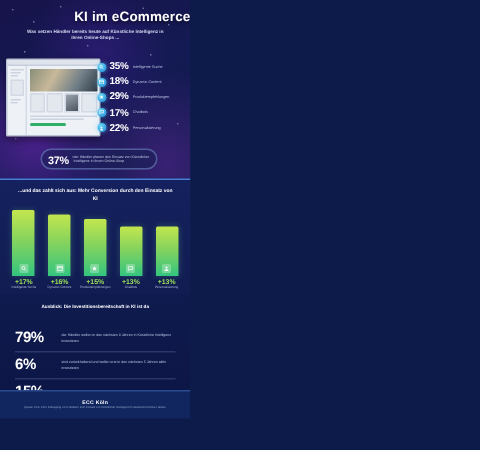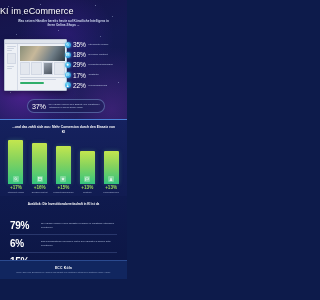--- a/index.html
+++ b/index.html
@@ -17,22 +17,22 @@
       radial-gradient(circle at 18% 78%, rgba(120,40,190,.55) 0%, rgba(120,40,190,0) 42%),
       radial-gradient(circle at 52% 30%, rgba(60,30,140,.50) 0%, rgba(60,30,140,0) 45%),
       radial-gradient(circle at 88% 92%, rgba(150,50,200,.30) 0%, rgba(150,50,200,0) 40%),
       linear-gradient(160deg,#17134a 0%,#141a53 45%,#101a4e 100%);
     overflow:hidden;
   }
   .stars{position:absolute;inset:0;opacity:.55;}
   .st{position:absolute;background:#cfe3ff;border-radius:50%;}
 
   .title{
-    position:absolute;top:6px;left:0;width:127px;text-align:left;
-    font-size:9px;font-weight:normal;color:#ffffff;letter-spacing:.1px;
+    position:absolute;top:6px;left:0;width:127px;text-align:right;
+    font-size:9px;font-weight:bold;color:#ffffff;letter-spacing:.1px;
     text-shadow:0 1px 2px rgba(0,0,0,.5);
   }
   .subtitle{
     position:absolute;top:19px;left:14px;width:99px;text-align:center;
     font-size:3.1px;line-height:1.45;color:#cfd8ef;font-weight:bold;
   }
 
   
   .mock{
     position:absolute;left:4px;top:39px;width:61px;height:50px;
@@ -58,21 +58,21 @@
   .stats{position:absolute;right:2px;top:41px;width:60px;}
   .stat{display:flex;align-items:center;margin-bottom:3.2px;}
   .dot{
     width:6px;height:6px;border-radius:50%;flex:none;
     background:radial-gradient(circle at 35% 30%,#6fd8f5,#1a86d6);
     box-shadow:0 0 3px rgba(80,200,250,.65);
     display:flex;align-items:center;justify-content:center;
   }
   .dot svg{width:3.4px;height:3.4px;display:block;}
   .pct{
-    font-size:6.6px;font-weight:normal;color:#ffffff;margin-left:2px;
+    font-size:6.6px;font-weight:bold;color:#ffffff;margin-left:2px;
     min-width:14px;letter-spacing:-.2px;
   }
   .slabel{font-size:2.5px;line-height:1.3;color:#b9c6e2;margin-left:1.5px;}
 
   
   .callout{
     position:absolute;left:27px;top:99px;width:78px;height:14px;
     border:.6px solid rgba(140,170,230,.45);border-radius:7px;
     background:rgba(20,30,80,.45);
     display:flex;align-items:center;padding:0 4px;box-sizing:border-box;

